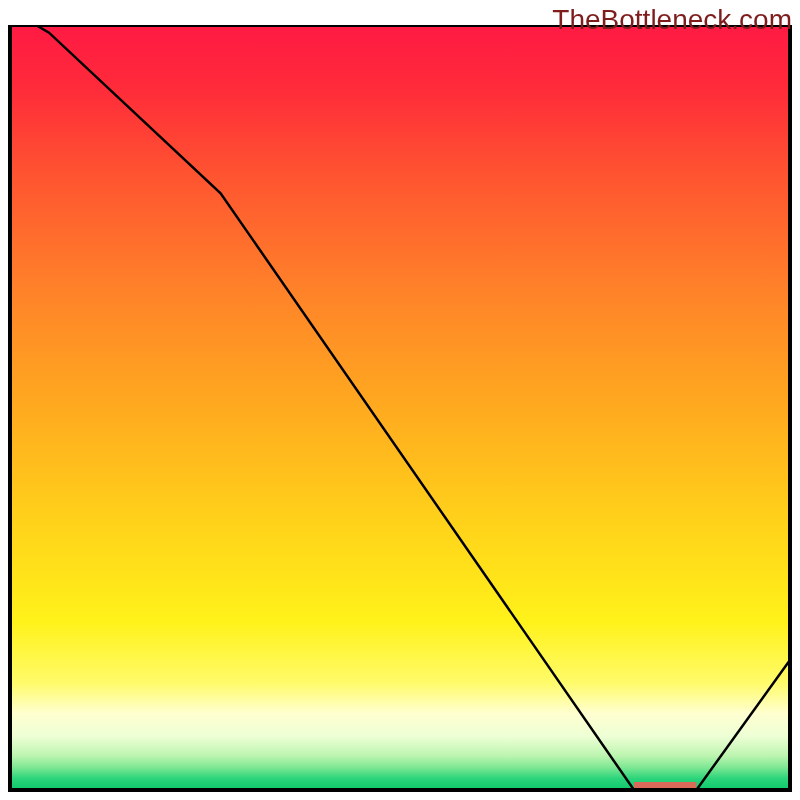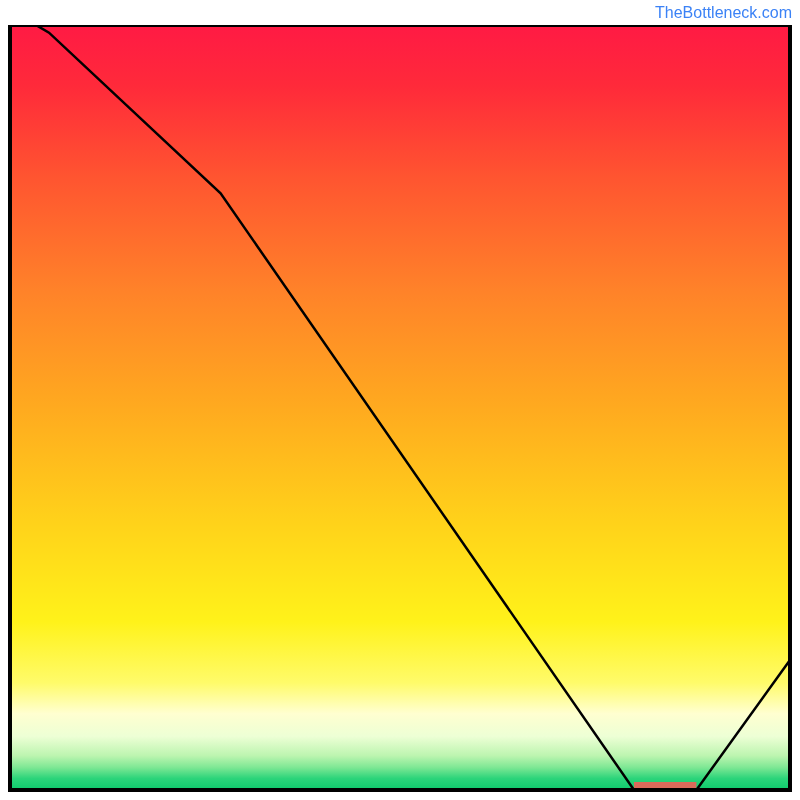--- a/index.html
+++ b/index.html
@@ -7,22 +7,22 @@
     width: 800px;
     height: 800px;
     position: relative;
     background: #ffffff;
     font-family: Arial, sans-serif;
   }
   .watermark {
     position: absolute;
     top: 4px;
     right: 8px;
-    color: #3b82f6;
-    font-size: 16px;
+    color: #7f1d1d;
+    font-size: 28px;
     z-index: 10;
   }
   .chart-container {
     position: absolute;
     top: 25px;
     left: 0;
     width: 800px;
     height: 775px;
   }
   svg { display: block; }

